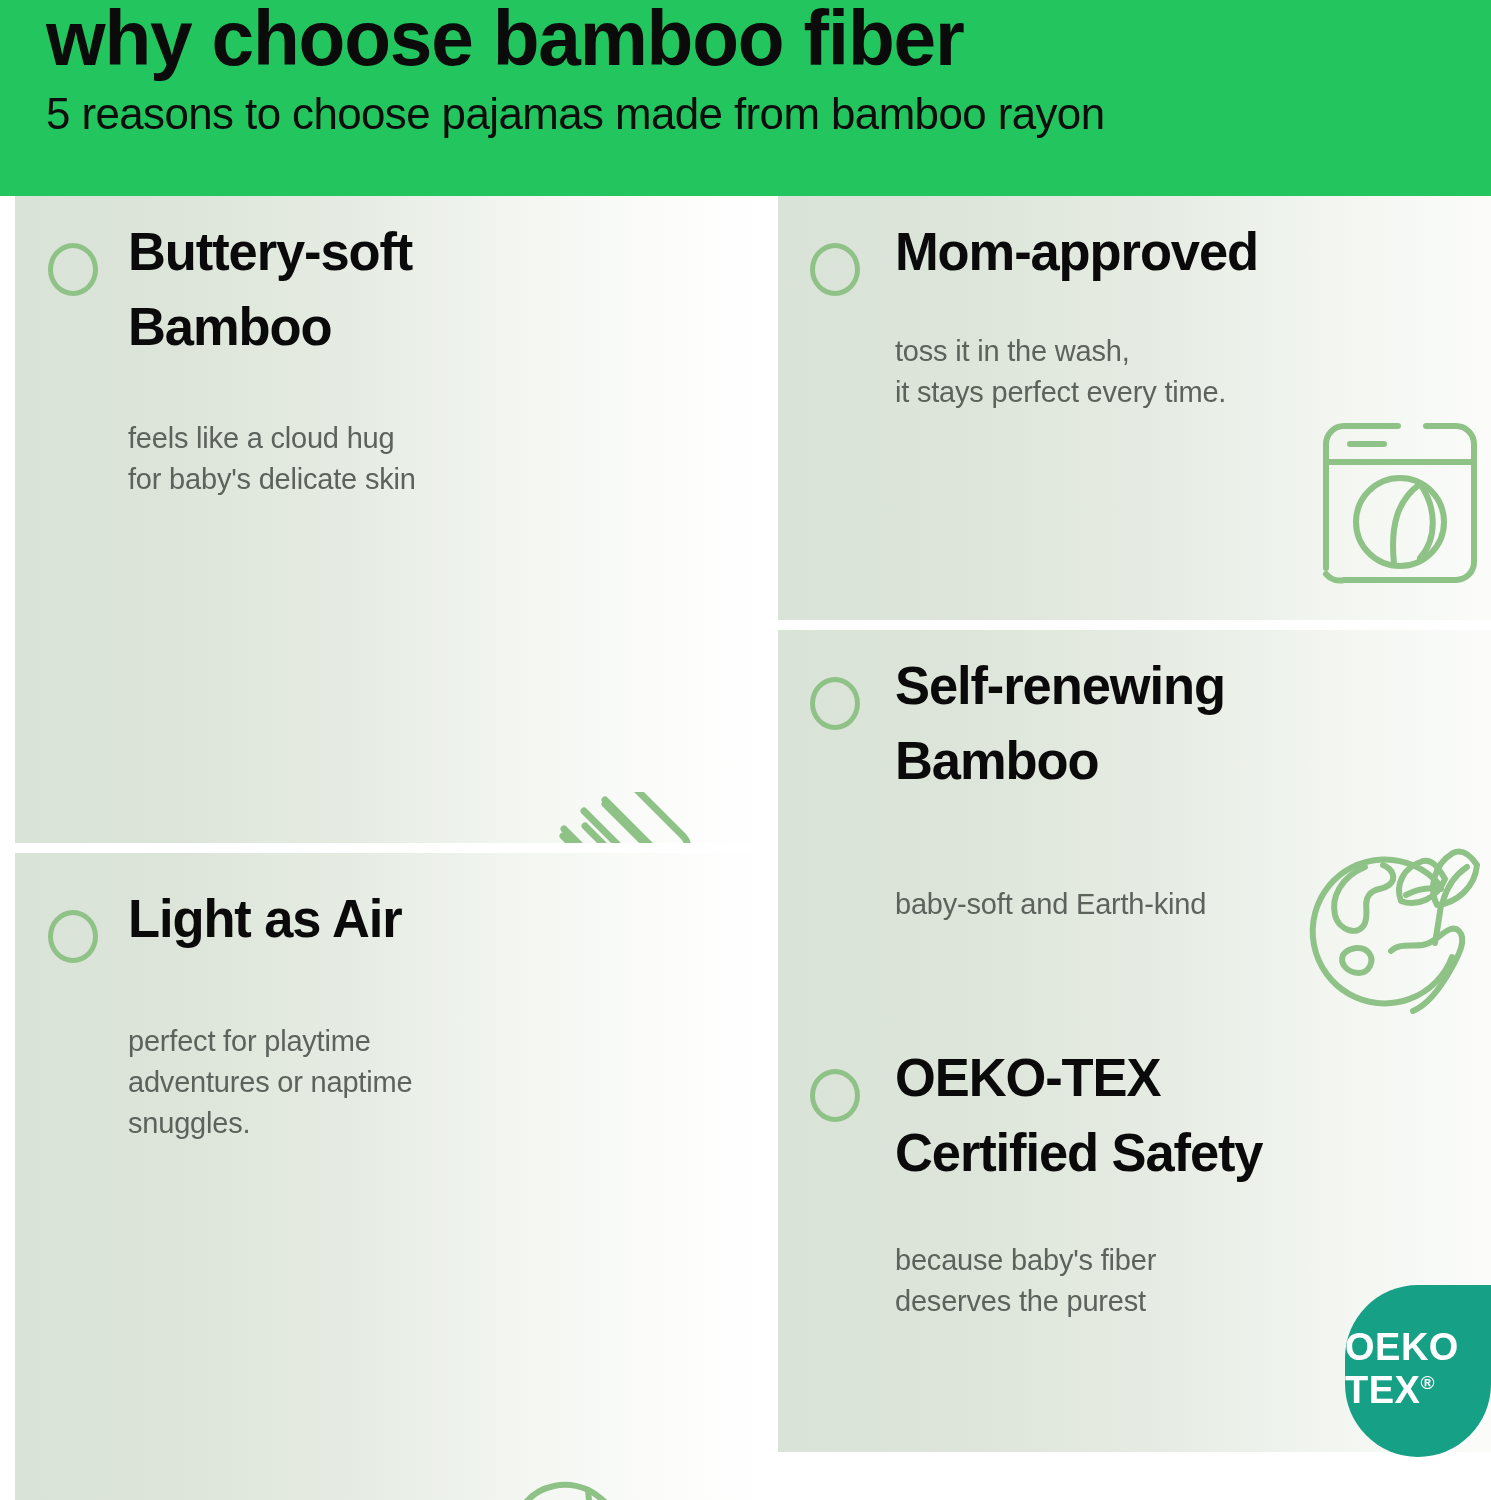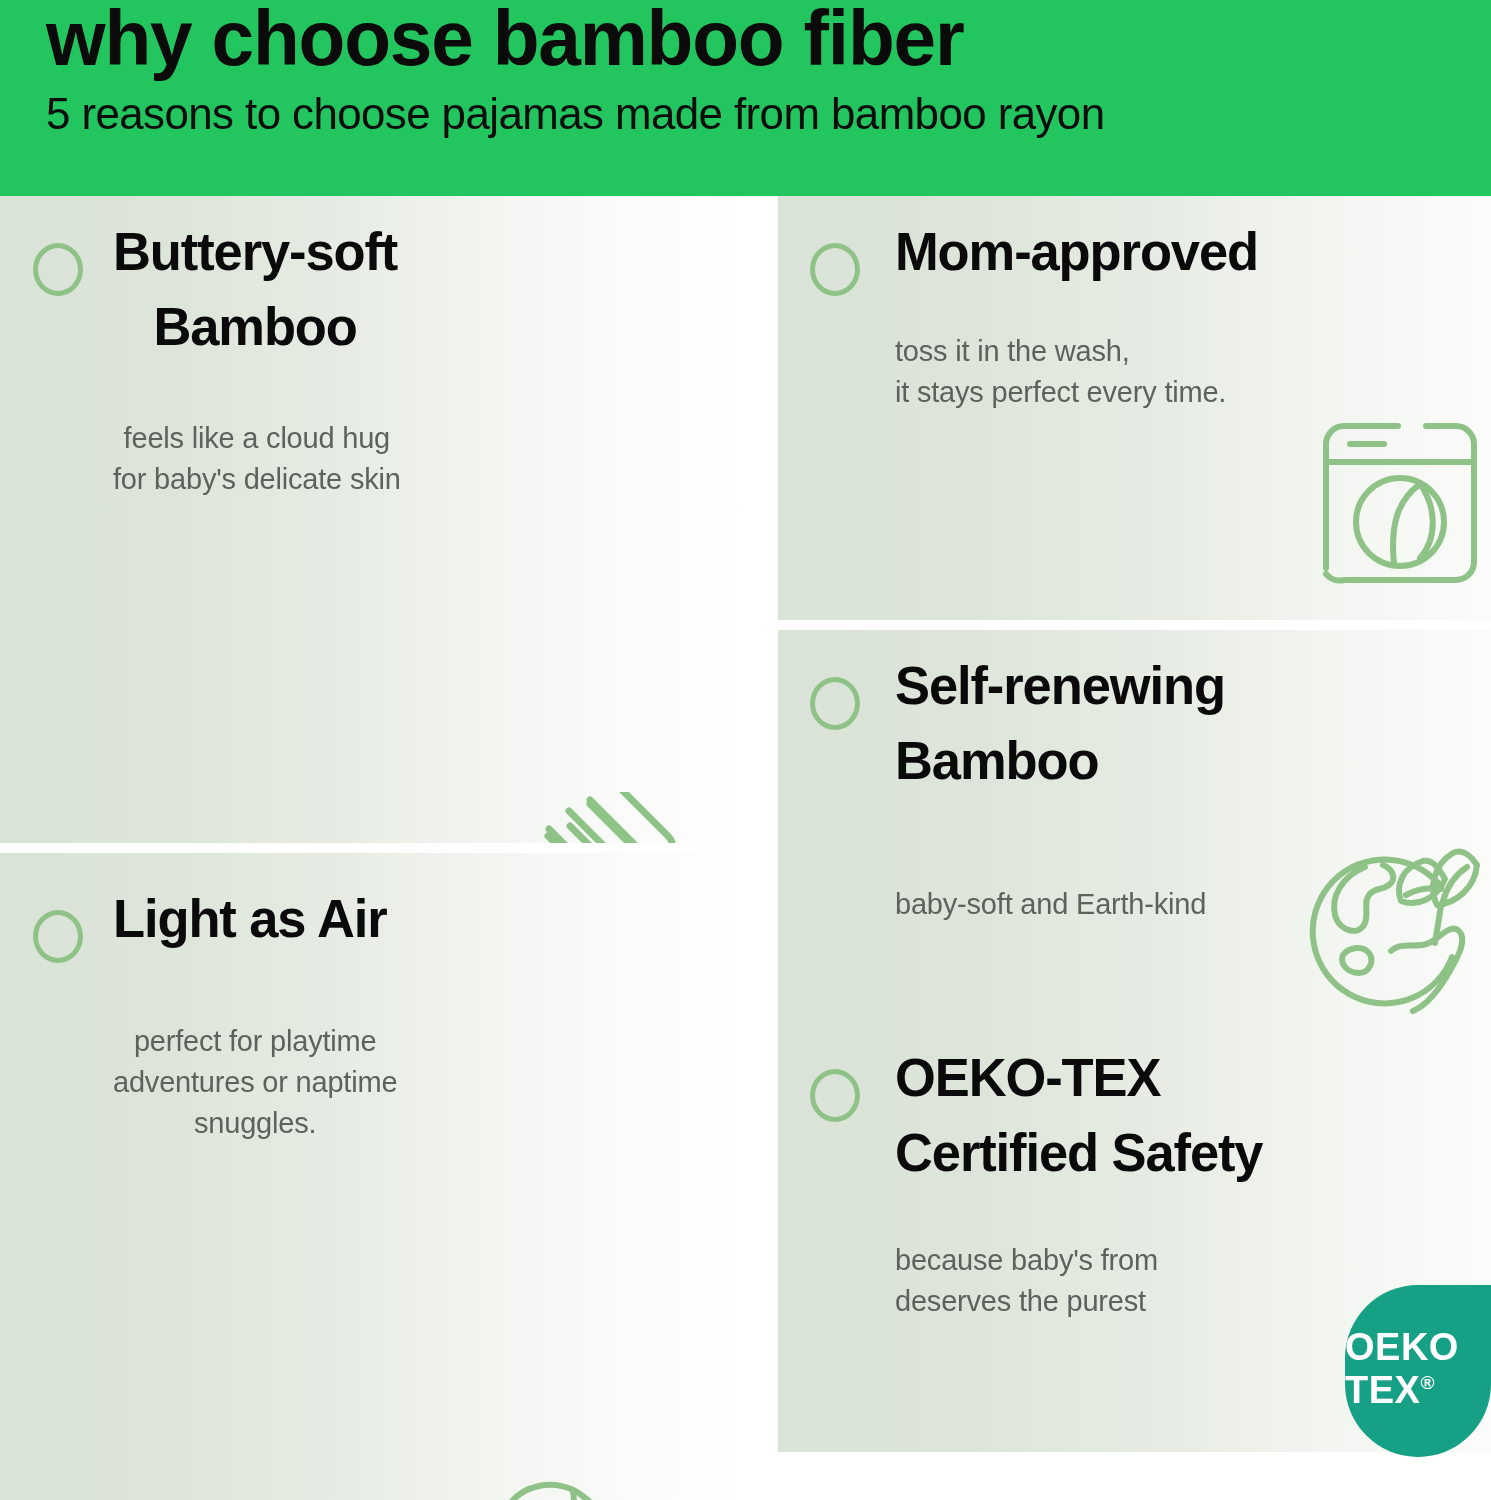--- a/index.html
+++ b/index.html
@@ -47,25 +47,24 @@
     letter-spacing: -0.6px;
     line-height: 1.15;
     white-space: nowrap;
     transform: scaleX(0.975);
     transform-origin: left top;
   }
 
   
   .col-left {
     position: absolute;
-    left: 0;
+    left: 15px;
     top: 196px;
     width: 757px;
     height: 1304px;
-    text-align: center;
   }
   .col-right {
     position: absolute;
     left: 778px;
     top: 196px;
     width: 845px;
     height: 1304px;
   }
 
   
@@ -247,21 +246,21 @@
     <div class="bullet-ring"></div>
     <div class="card-title">Self-renewing
 Bamboo</div>
     <div class="card-body">baby-soft and Earth-kind</div>
   </div>
 
   <div class="card card-r3">
     <div class="bullet-ring"></div>
     <div class="card-title">OEKO-TEX
 Certified Safety</div>
-    <div class="card-body">because baby's from
+    <div class="card-body">because baby's fiber
 deserves the purest</div>
   </div>
 </div>
 
 <div class="icon-art icon-washer">
   <svg viewBox="0 0 160 172" fill="none" stroke="#8fc286" stroke-width="6" stroke-linecap="round" stroke-linejoin="round">
     <path d="M6 24 a18 18 0 0 1 18 -18 L78 6"></path>
     <path d="M106 6 L136 6 a18 18 0 0 1 18 18 L154 142 a18 18 0 0 1 -18 18 L24 160 a18 18 0 0 1 -18 -6"></path>
     <path d="M6 24 L6 148"></path>
     <path d="M8 42 L152 42"></path>

